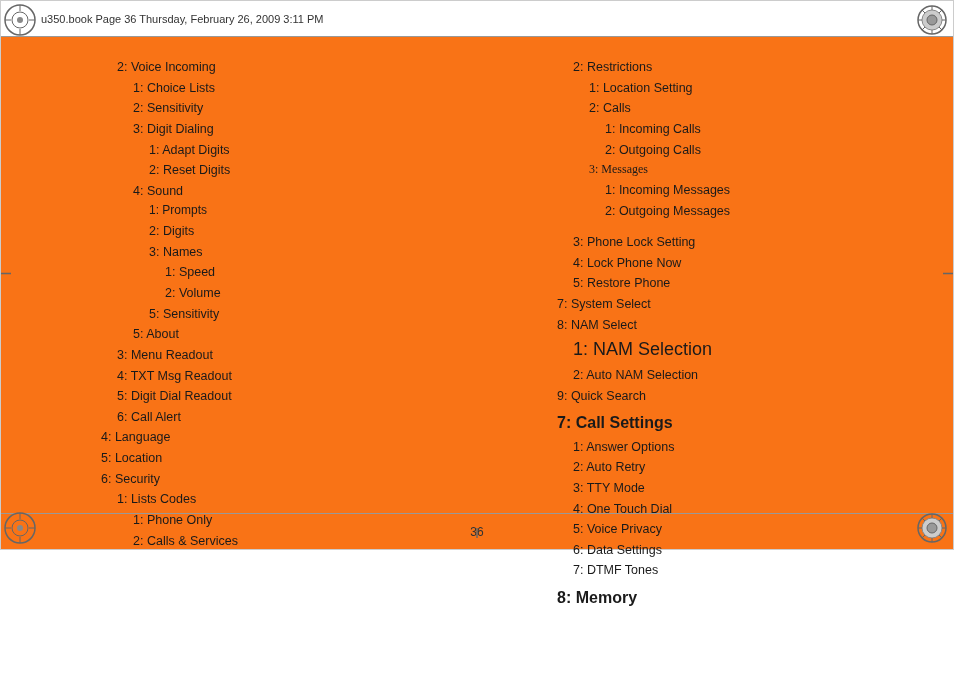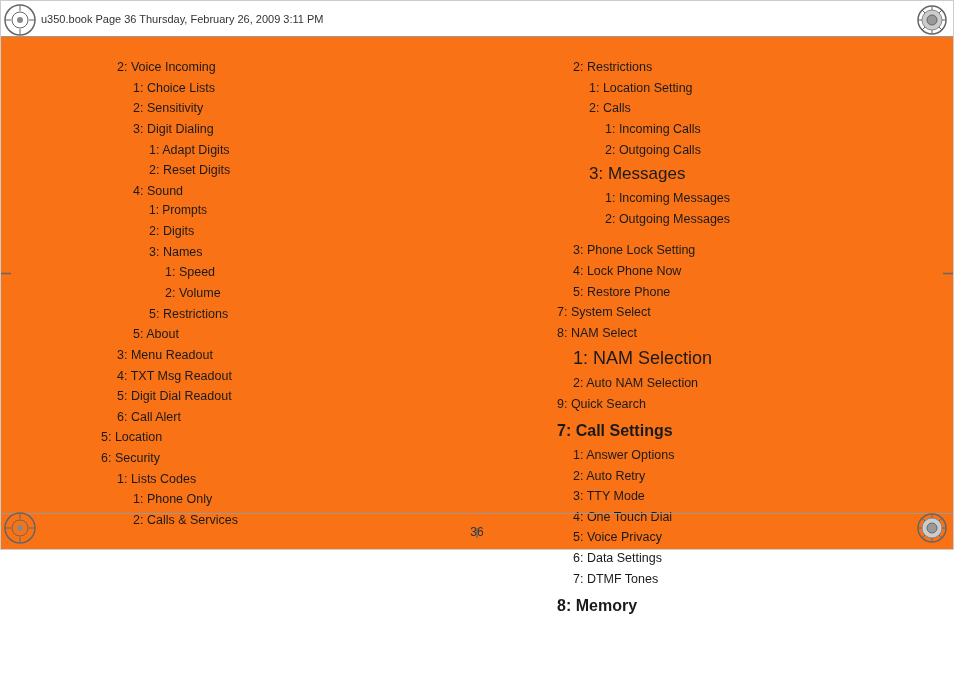--- a/index.html
+++ b/index.html
@@ -165,42 +165,43 @@
           <div style="padding-left: 32px; line-height: 1.65; font-size: 12.5px;">2: Sensitivity</div>
           <div style="padding-left: 32px; line-height: 1.65; font-size: 12.5px;">3: Digit Dialing</div>
           <div style="padding-left: 48px; line-height: 1.65; font-size: 12.5px;">1: Adapt Digits</div>
           <div style="padding-left: 48px; line-height: 1.65; font-size: 12.5px;">2: Reset Digits</div>
           <div style="padding-left: 32px; line-height: 1.65; font-size: 12.5px;">4: Sound</div>
           <div style="padding-left: 48px; line-height: 1.65; font-size: 12px;">1: Prompts</div>
           <div style="padding-left: 48px; line-height: 1.65; font-size: 12.5px;">2: Digits</div>
           <div style="padding-left: 48px; line-height: 1.65; font-size: 12.5px;">3: Names</div>
           <div style="padding-left: 64px; line-height: 1.65; font-size: 12.5px;">1: Speed</div>
           <div style="padding-left: 64px; line-height: 1.65; font-size: 12.5px;">2: Volume</div>
-          <div style="padding-left: 48px; line-height: 1.65; font-size: 12.5px;">5: Restrictions</div>
+          <div style="padding-left: 48px; line-height: 1.65; font-size: 12.5px;">5: Sensitivity</div>
           <div style="padding-left: 32px; line-height: 1.65; font-size: 12.5px;">5: About</div>
           <div style="padding-left: 16px; line-height: 1.65; font-size: 12.5px;">3: Menu Readout</div>
           <div style="padding-left: 16px; line-height: 1.65; font-size: 12.5px;">4: TXT Msg Readout</div>
           <div style="padding-left: 16px; line-height: 1.65; font-size: 12.5px;">5: Digit Dial Readout</div>
           <div style="padding-left: 16px; line-height: 1.65; font-size: 12.5px;">6: Call Alert</div>
+          <div style="padding-left: 0px; line-height: 1.65; font-size: 12.5px;">4: Language</div>
           <div style="padding-left: 0px; line-height: 1.65; font-size: 12.5px;">5: Location</div>
           <div style="padding-left: 0px; line-height: 1.65; font-size: 12.5px;">6: Security</div>
           <div style="padding-left: 16px; line-height: 1.65; font-size: 12.5px;">1: Lists Codes</div>
           <div style="padding-left: 32px; line-height: 1.65; font-size: 12.5px;">1: Phone Only</div>
           <div style="padding-left: 32px; line-height: 1.65; font-size: 12.5px;">2: Calls &amp; Services</div>
         </div>
     </div>
 
     <div class="right-column">
       <div id="right-col-content">
           <div style="padding-left: 16px; line-height: 1.65; font-size: 12.5px;">2: Restrictions</div>
           <div style="padding-left: 32px; line-height: 1.65; font-size: 12.5px;">1: Location Setting</div>
           <div style="padding-left: 32px; line-height: 1.65; font-size: 12.5px;">2: Calls</div>
           <div style="padding-left: 48px; line-height: 1.65; font-size: 12.5px;">1: Incoming Calls</div>
           <div style="padding-left: 48px; line-height: 1.65; font-size: 12.5px;">2: Outgoing Calls</div>
-          <div style="padding-left: 32px; line-height: 1.65; font-size: 17px;">3: Messages</div>
+          <div style="padding-left: 32px; line-height: 1.65; font-size: 12px; font-family: Liberation Serif, serif;">3: Messages</div>
           <div style="padding-left: 48px; line-height: 1.65; font-size: 12.5px;">1: Incoming Messages</div>
           <div style="padding-left: 48px; line-height: 1.65; font-size: 12.5px;">2: Outgoing Messages</div>
           <div style="padding-left: 16px; line-height: 1.65; font-size: 12.5px; margin-top: 11px;">3: Phone Lock Setting</div>
           <div style="padding-left: 16px; line-height: 1.65; font-size: 12.5px;">4: Lock Phone Now</div>
           <div style="padding-left: 16px; line-height: 1.65; font-size: 12.5px;">5: Restore Phone</div>
           <div style="padding-left: 0px; line-height: 1.65; font-size: 12.5px;">7: System Select</div>
           <div style="padding-left: 0px; line-height: 1.65; font-size: 12.5px;">8: NAM Select</div>
           <div style="padding-left: 16px; line-height: 1.65; font-size: 18px;">1: NAM Selection</div>
           <div style="padding-left: 16px; line-height: 1.65; font-size: 12.5px;">2: Auto NAM Selection</div>
           <div style="padding-left: 0px; line-height: 1.65; font-size: 12.5px;">9: Quick Search</div>

